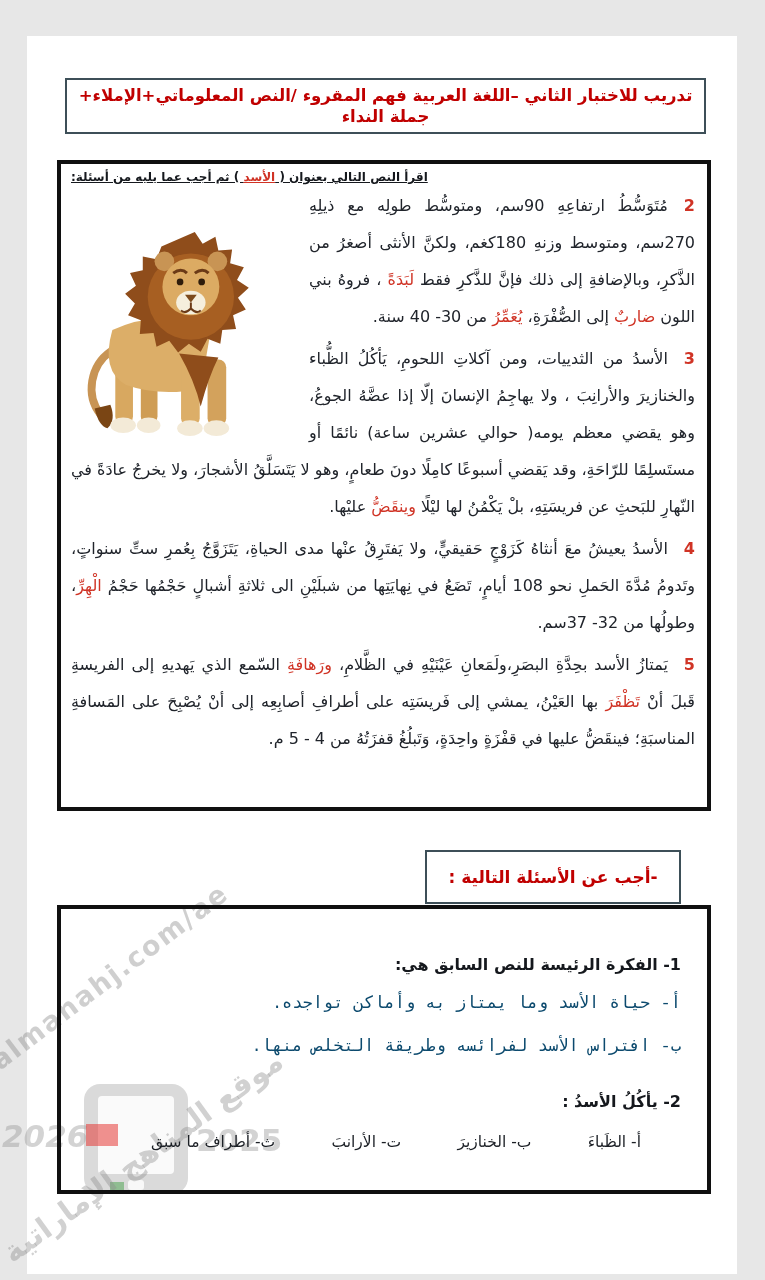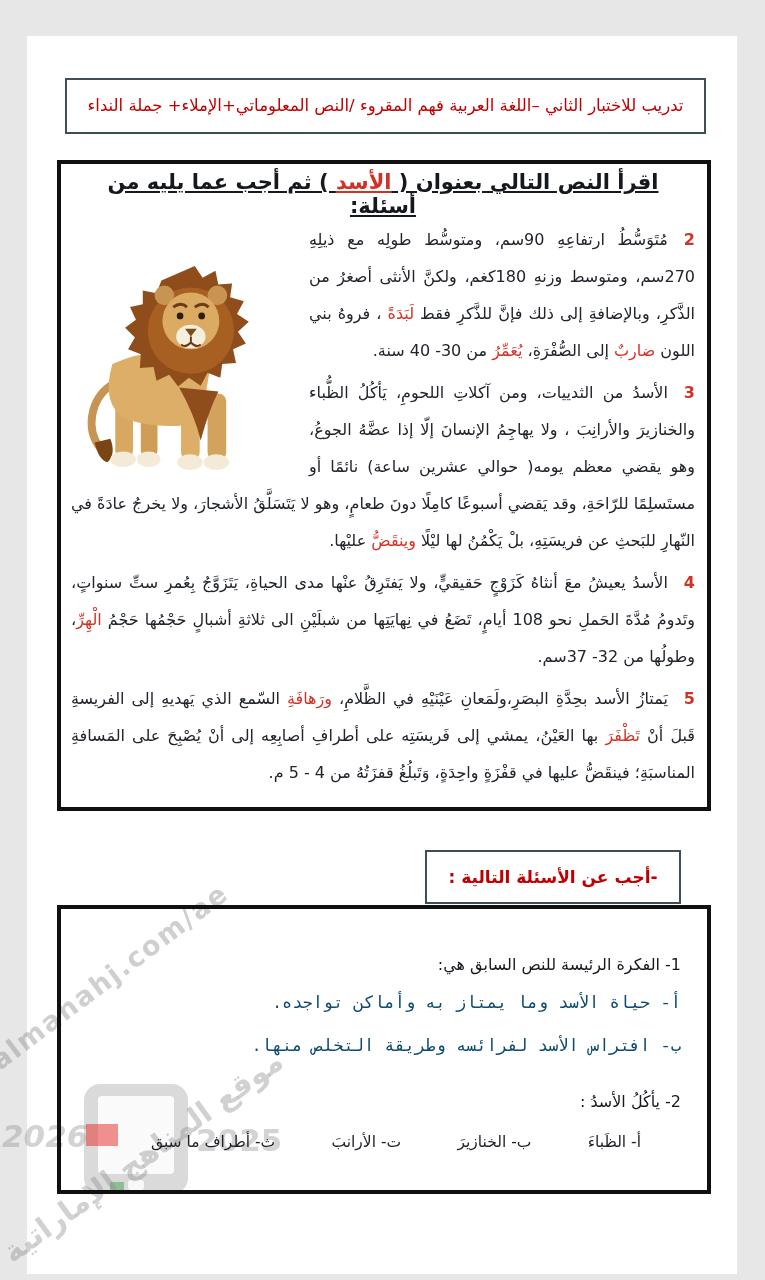--- a/index.html
+++ b/index.html
@@ -27,37 +27,37 @@
   
   .header-box{
     position:absolute;left:65px;top:78px;width:641px;height:56px;
     border:2px solid var(--box-border-slate);
     background:#fff;
     display:flex;align-items:center;justify-content:center;
     z-index:3;
   }
   .header-box .title{
     color:var(--header-red);
-    font-weight:normal;font-size:16.5px;
-    direction:rtl;line-height:1.3;
+    font-weight:bold;font-size:16.5px;
+    direction:rtl;text-align:center;line-height:1.3;
     padding:0 8px;
   }
   
   .text-box{
     position:absolute;left:57px;top:160px;width:654px;height:651px;
     border:4px solid var(--border-dark);
     background:#fff;
     padding:6px 12px 6px 10px;
     direction:rtl;
     z-index:3;
   }
   .instruction{
-    font-size:21px;font-weight:bold;
+    font-size:12px;font-weight:bold;
     text-decoration:underline;
-    text-align:center;
+    text-align:left;
     margin-bottom:3px;
     color:#15181d;
   }
   .instruction .red-word{text-decoration:underline;}
   .text-flow{
     font-size:16px;line-height:37px;
     text-align:justify;
     color:var(--body-ink);
   }
   .lion-wrap{
@@ -86,21 +86,21 @@
   
   .q-box{
     position:absolute;left:57px;top:905px;width:654px;height:289px;
     border:4px solid var(--border-dark);
     background:transparent;
     direction:rtl;
     padding:46px 26px 10px 20px;
     z-index:3;
   }
   .q-title{
-    font-weight:normal;font-size:16px;margin-bottom:8px;color:#15181d;
+    font-weight:bold;font-size:16px;margin-bottom:8px;color:#15181d;
   }
   .q-option{
     font-size:17px;line-height:43px;color:#0c4a6e;font-family:Liberation Mono, monospace;
   }
   .q-title.q2{margin-top:24px;}
   .q-row{
     display:flex;direction:rtl;
     justify-content:space-between;
     padding:14px 40px 0 70px;
     font-size:15.5px;color:#1c2026;

